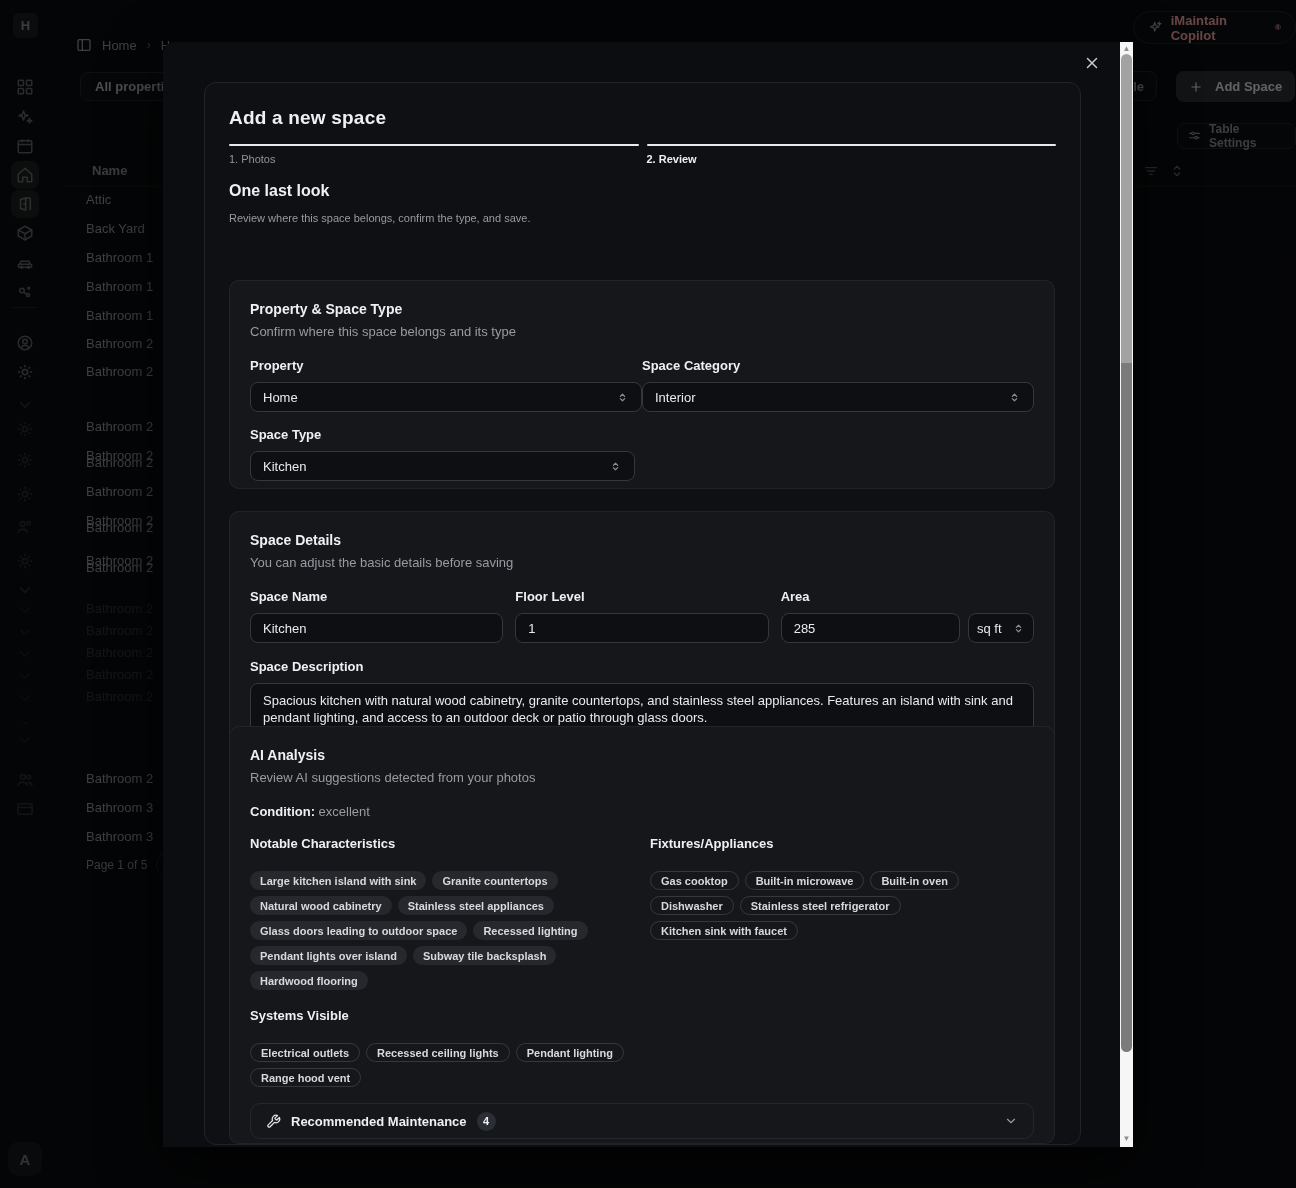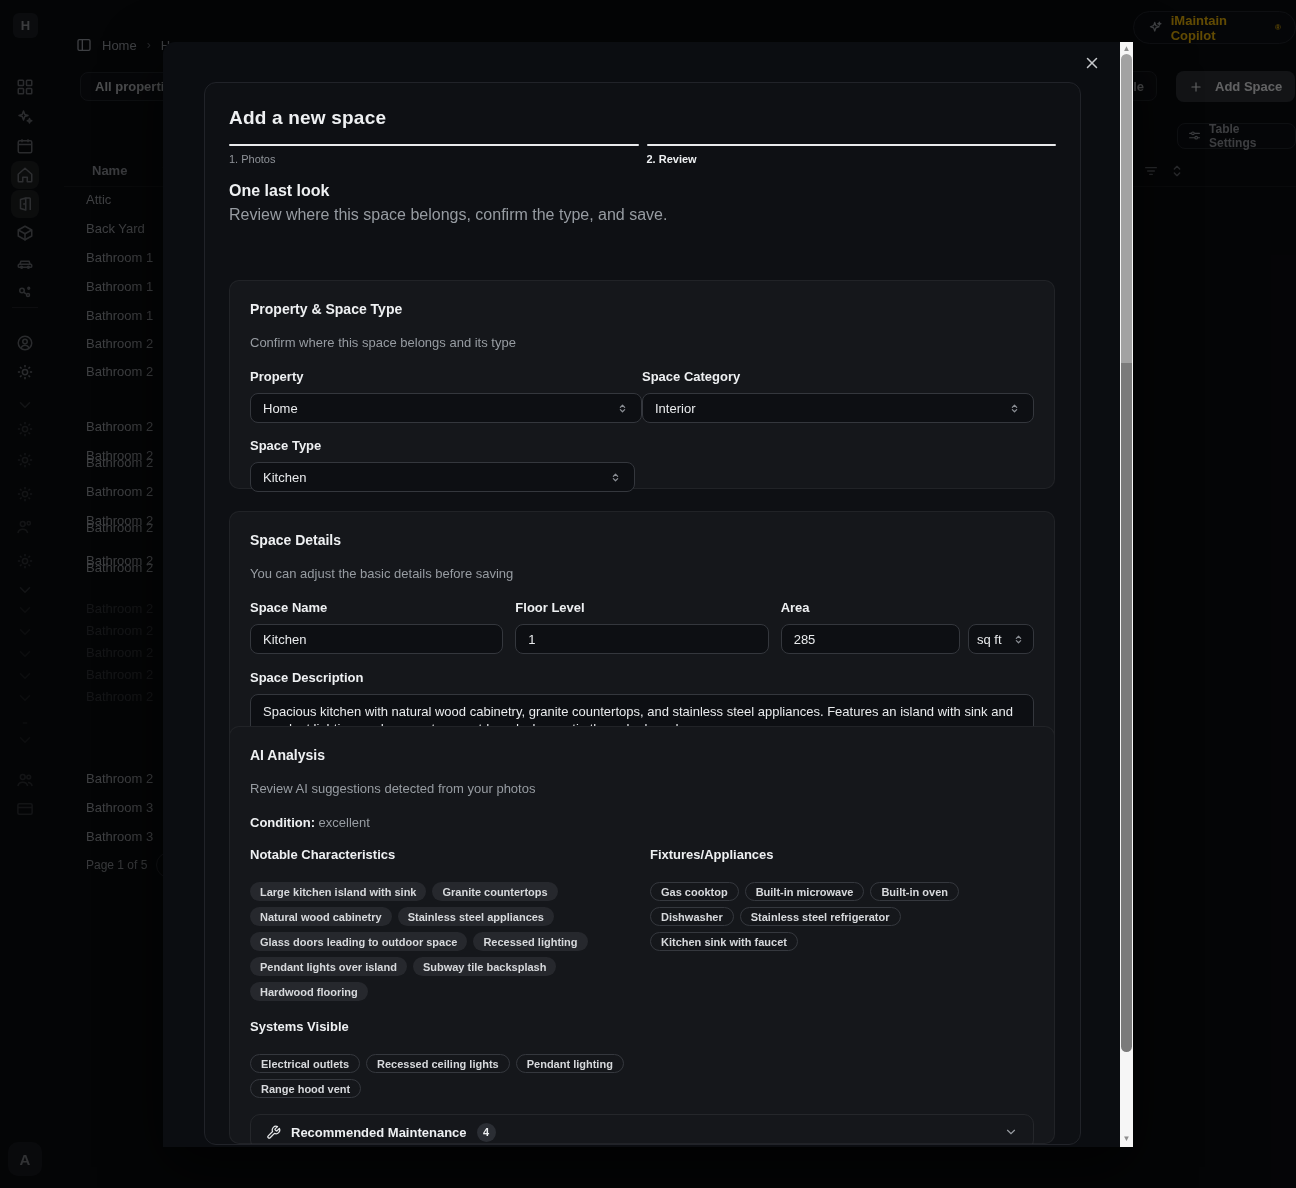--- a/index.html
+++ b/index.html
@@ -42,21 +42,21 @@
   .trow { position:absolute; left:86px; font-size:13px; color:#95989d; white-space:nowrap; }
   .trow.faint { opacity:.28; }
   .pager { position:absolute; left:86px; top:858px; font-size:12px; color:#85888d; }
   .pager-btn { position:absolute; left:156px; top:852px; width:26px; height:26px; border-radius:50%;
     border:1px solid #2a2d33; color:#85888d; font-size:12px;
     display:flex; align-items:center; justify-content:center; }
 
   .pill-btn { display:flex; align-items:center; gap:8px; border-radius:8px; font-size:13px; }
   .btn-copilot { position:absolute; left:1133px; top:11px; height:33px; padding:0 14px;
     border:1px solid #222principal52c; border:1px solid #22252c; border-radius:17px; background:#0e1014;
-    color:#eab308; font-weight:bold; }
+    color:#fca5a5; font-weight:bold; }
   .btn-copilot .ic { width:16px; height:16px; color:#9599a0; }
   .btn-copilot sup { font-size:8px; }
   .btn-partial { position:absolute; left:1080px; top:71px; width:77px; height:30px;
     border:1px solid #23262c; border-radius:8px; background:#101216; color:#b0b3b8;
     display:flex; align-items:center; justify-content:flex-end; padding-right:12px;
     font-size:13px; font-weight:600; }
   .btn-add { position:absolute; left:1176px; top:71px; height:31px; padding:0 13px;
     background:#2e3136; border-radius:8px; color:#e6e8ea; font-weight:600;gap:12px; }
   .btn-add .ic { width:14px; height:14px; }
   .btn-settings { position:absolute; left:1177px; top:123px; height:26px; padding:0 10px;
@@ -80,26 +80,26 @@
   .panel { position:absolute; left:41px; top:40px; width:877px; height:1063px;
     background:#0e1014; border:1px solid #212329; border-radius:12px; padding:24px; overflow:hidden; }
 
   .m-title { font-size:19px; font-weight:bold; letter-spacing:.2px; }
   .steps { margin-top:15px; display:flex; gap:8px; }
   .step { flex:1; }
   .step .bar { height:2px; background:#e9eaec; border-radius:1px; }
   .step .lbl { margin-top:7px; font-size:11px; color:#90949a; }
   .step.active .lbl { color:#eef0f2; font-weight:600; }
   .m-head { margin-top:17px; font-size:16px; font-weight:bold; }
-  .m-sub { margin-top:6px; font-size:16px; color:#979ca2; }
+  .m-sub { margin-top:12px; font-size:11px; color:#979ca2; }
 
   .card { position:absolute; left:24px; width:826px; background:#15171b;
     border:1px solid rgba(255,255,255,.055); border-radius:10px; padding:20px; }
   .c-title { font-size:14px; font-weight:bold; }
-  .c-sub { margin-top:18px; font-size:13px; color:#979ca2; }
+  .c-sub { margin-top:7px; font-size:13px; color:#979ca2; }
   .f-label { font-size:13px; font-weight:600; margin-bottom:9px; }
   .grid2 { display:grid; grid-template-columns:1fr 1fr; }
   .half { width:calc(50% - 7px); }
   .sel { height:30px; border:1px solid #34373d; background:#0d0f13; border-radius:8px;
     display:flex; align-items:center; padding:0 12px; font-size:13px; color:#e9ebed; }
   .sel .chev { margin-left:auto; width:13px; height:13px; color:#8b8f95; }
   .inp { width:100%; height:30px; border:1px solid #34373d; background:#0d0f13; border-radius:8px;
     padding:0 12px; font-size:13px; color:#e9ebed; font-family:inherit; outline:none; }
   .grid3 { display:grid; grid-template-columns:1fr 1fr 1fr; column-gap:12px; }
   .areaflex { display:flex; gap:8px; }

